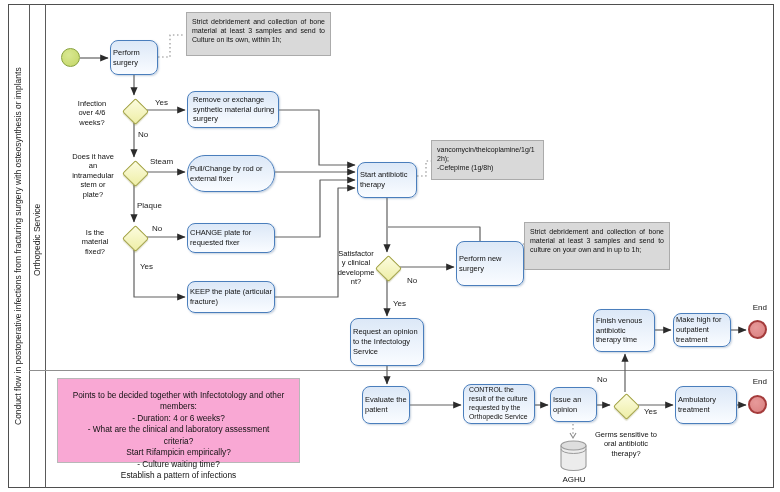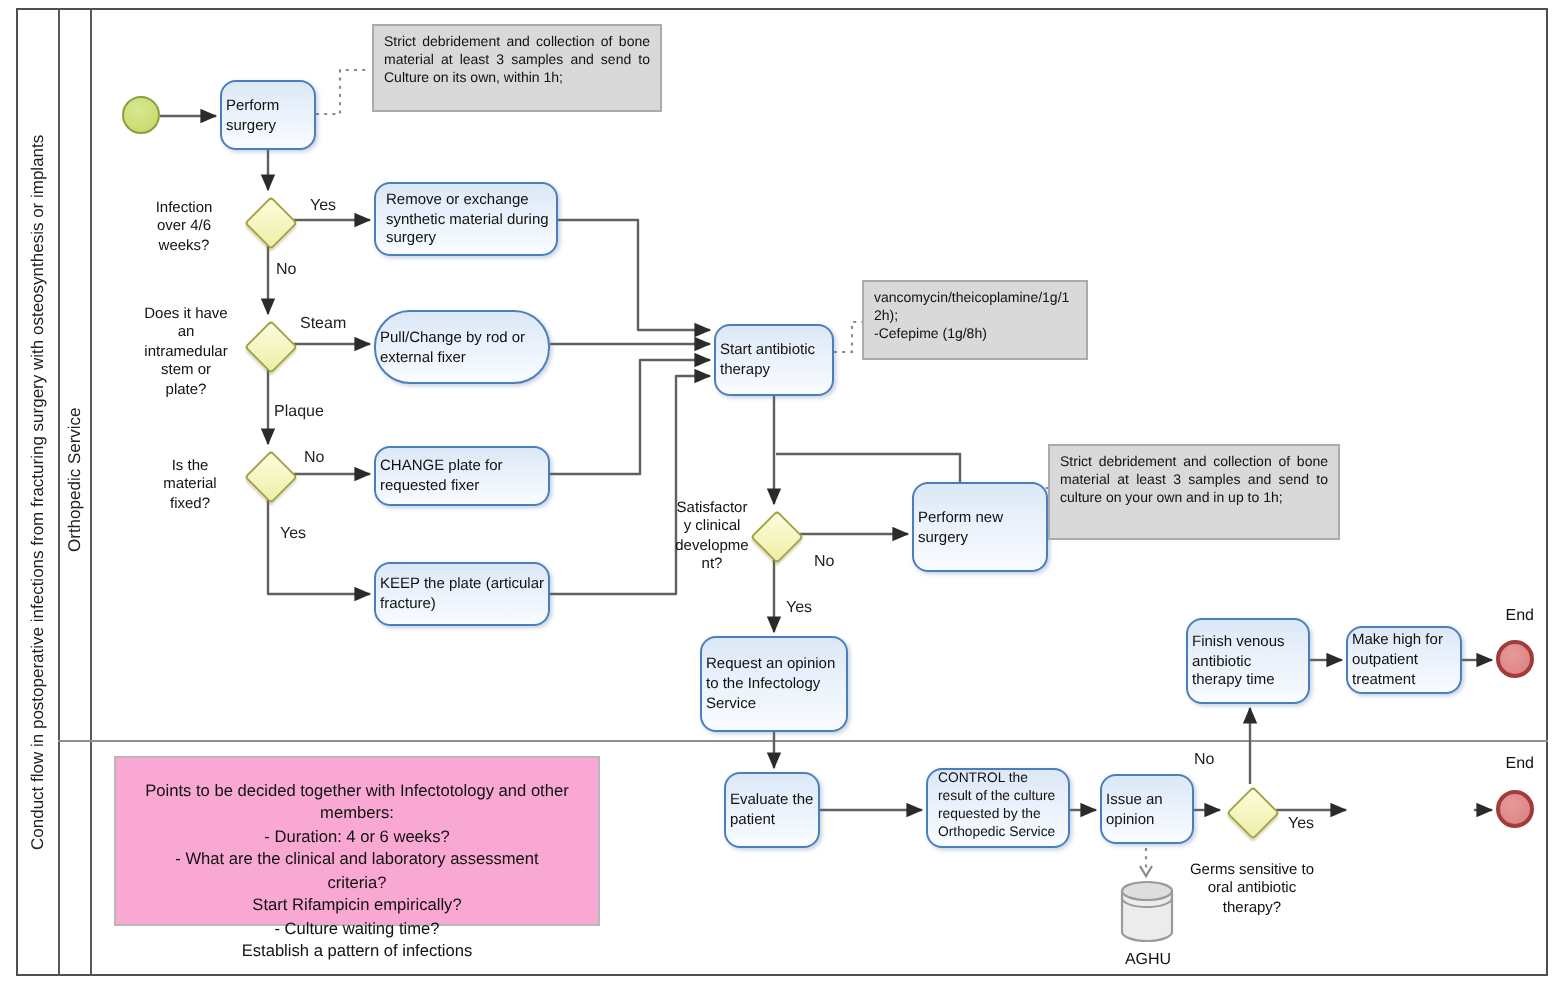--- a/index.html
+++ b/index.html
@@ -101,20 +101,21 @@
   <div class="task" style="left:187px;top:223px;width:88px;height:30px;">CHANGE plate for requested fixer</div>
   <div class="task" style="left:187px;top:281px;width:88px;height:32px;">KEEP the plate (articular fracture)</div>
   <div class="task" style="left:357px;top:162px;width:60px;height:36px;">Start antibiotic therapy</div>
   <div class="task" style="left:456px;top:241px;width:68px;height:45px;">Perform new surgery</div>
   <div class="task" style="left:350px;top:318px;width:74px;height:48px;">Request an opinion to the Infectology Service</div>
   <div class="task" style="left:362px;top:386px;width:48px;height:38px;">Evaluate the patient</div>
   <div class="task ta-left small-txt" style="left:463px;top:384px;width:72px;height:40px;">CONTROL the result of the culture requested by the Orthopedic Service</div>
   <div class="task" style="left:550px;top:387px;width:47px;height:35px;">Issue an opinion</div>
   <div class="task" style="left:593px;top:309px;width:62px;height:43px;">Finish venous antibiotic therapy time</div>
   <div class="task" style="left:673px;top:313px;width:58px;height:34px;">Make high for outpatient treatment</div>
+  <div class="task" style="left:675px;top:386px;width:62px;height:38px;">Ambulatory treatment</div>
 
   <div class="gw" style="left:125.5px;top:101.5px;"></div>
   <div class="gw" style="left:125.5px;top:163.5px;"></div>
   <div class="gw" style="left:125.5px;top:228.5px;"></div>
   <div class="gw" style="left:378.5px;top:258.5px;"></div>
   <div class="gw" style="left:616.5px;top:396.5px;"></div>
 
   <div class="gwlabel" style="left:70px;top:99px;width:44px;">Infection over 4/6 weeks?</div>
   <div class="gwlabel" style="left:70px;top:152px;width:46px;">Does it have an intramedular stem or plate?</div>
   <div class="gwlabel" style="left:76px;top:228px;width:38px;">Is the material fixed?</div>

